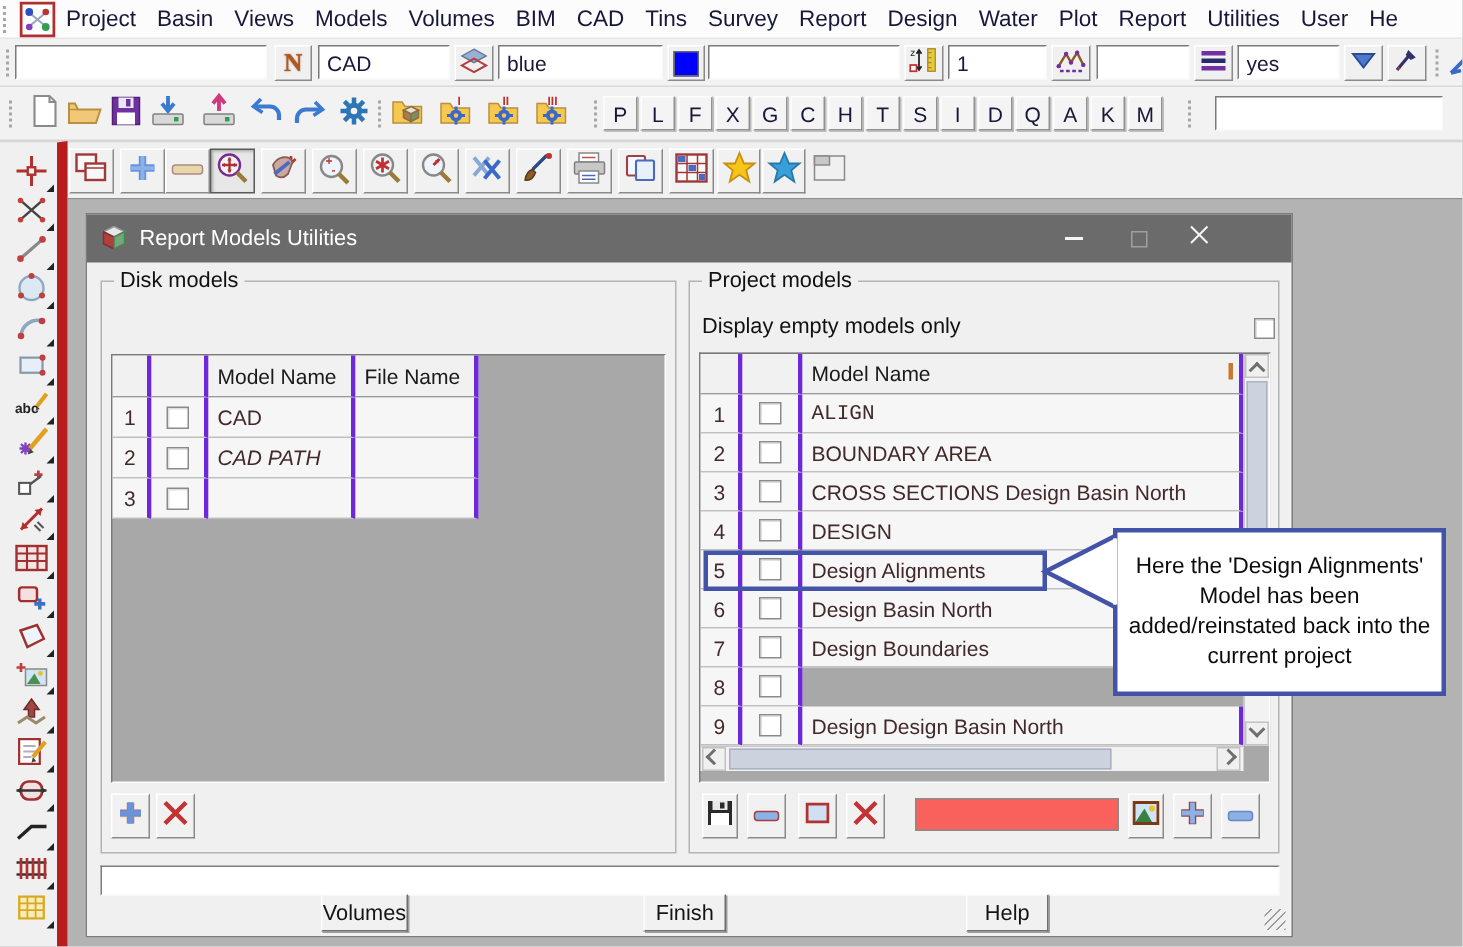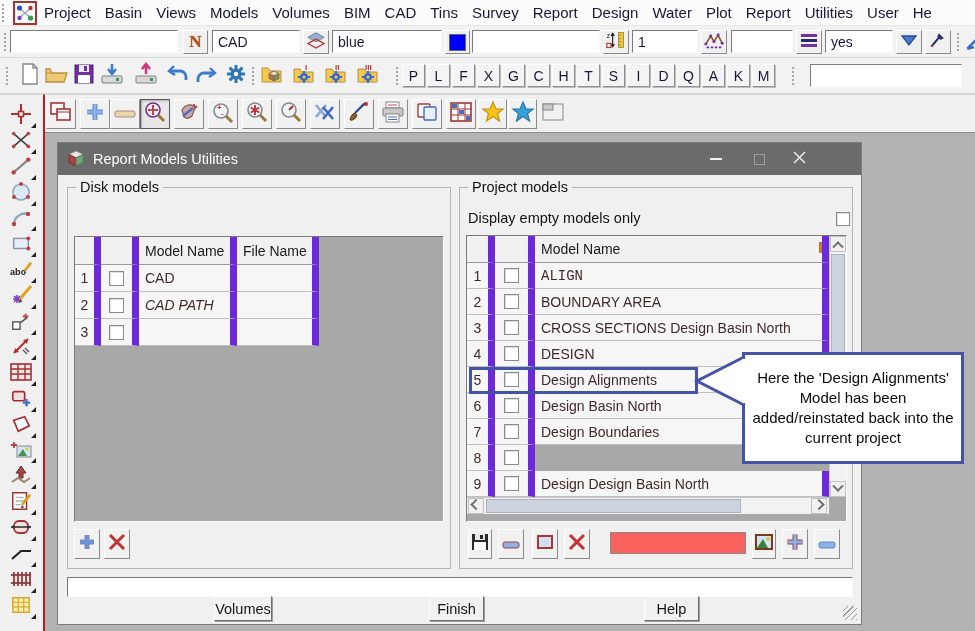--- a/index.html
+++ b/index.html
@@ -14,34 +14,34 @@
   #quickbar { left:0; top:26px; width:975px; height:32px; background:#f2f2f2; border-bottom:1px solid #dadada;}
   .qfield { position:absolute; top:4px; height:23px; background:#fff; border:1px solid; border-color:#7a7a7a #fafafa #fafafa #7a7a7a; font-size:14px; color:#17173a; padding:0 5px; font-family:"Liberation Sans",sans-serif;}
   .qbtn { position:absolute; top:4px; width:26px; height:24px; background:#f0f0f0; border:1px solid; border-color:#ffffff #8a8a8a #8a8a8a #ffffff; display:flex; align-items:center; justify-content:center;}
   #filebar { left:0; top:58px; width:975px; height:36px; background:#f2f2f2; border-bottom:1px solid #d6d6d6;}
   .fbtn { position:absolute; top:4px; width:28px; height:28px; display:flex; align-items:center; justify-content:center;}
   .lbtn { width:23px; height:23px; background:#f4f4f4; border:1px solid; border-color:#fdfdfd #919191 #919191 #fdfdfd; box-shadow:1px 1px 0 #bdbdbd; font-size:14px; color:#17173a; display:flex; align-items:center; justify-content:center;}
   #letters { position:absolute; left:402px; top:6px; display:flex; gap:2px;}
   #viewbar { left:45px; top:94px; width:930px; height:39px; background:#f0f0f0; border-top:1px solid #d8d8d8; border-bottom:1px solid #8e8e8e;}
   .vbtn { position:absolute; top:4px; width:30px; height:30px; background:#f1f1f1; border:1px solid; border-color:#ffffff #8a8a8a #8a8a8a #ffffff; display:flex; align-items:center; justify-content:center;}
   .vbtn.pressed { border:1px solid #5a5a5a; background:#e7e7e7; box-shadow:inset 1px 1px 2px rgba(0,0,0,.25);}
-  #sidebar { left:0; top:94px; width:45px; height:537px; background:#f0f0f0; border-top:1px solid #d8d8d8; border-right:2px solid #b91c1c;}
+  #sidebar { left:0; top:94px; width:45px; height:537px; background:#f0f0f0; border-top:1px solid #d8d8d8; border-right:7px solid #b91c1c;}
   .sbtn { position:absolute; left:6px; width:30px; height:24px; display:flex; align-items:center; justify-content:center;}
   .corner { position:absolute; right:0px; bottom:0px; width:0; height:0; border-left:5px solid transparent; border-bottom:5px solid #222;}
 
   
   #dialog { left:57px; top:142px; width:805px; height:483px; background:#f0f0f0; border:1px solid #7c7c7c; z-index:5;}
   #titlebar { position:absolute; left:0; top:0; width:100%; height:32px; background:#6b6b6b; display:flex; align-items:center;}
   #titlebar .ttl { color:#fff; font-size:14.5px; margin-left:8px;}
   .winbtn { position:absolute; top:0; width:34px; height:32px; display:flex; align-items:center; justify-content:center;}
   .fieldset { position:absolute; border:1px solid #b3b3b3;}
   .legend { position:absolute; top:-9px; left:8px; background:#f0f0f0; padding:0 4px; font-size:14.5px; color:#111;}
   .tcontainer { position:absolute; background:#a8a8a8; border:1px solid; border-color:#7a7a7a #fdfdfd #fdfdfd #7a7a7a;}
   .trow { display:flex;}
-  .cell { background:#f6f6f6; border-right:7px solid #6d28d9; border-bottom:1px solid #bfbfbf; font-size:14px; color:#42292a; display:flex; align-items:center; padding-left:6px; overflow:hidden; white-space:nowrap;}
+  .cell { background:#f6f6f6; border-right:3px solid #6d28d9; border-bottom:1px solid #bfbfbf; font-size:14px; color:#42292a; display:flex; align-items:center; padding-left:6px; overflow:hidden; white-space:nowrap;}
   .hcell { background:#f1f1f1; color:#1a1a1a; border-bottom:1px solid #9a9a9a;}
   .ncell { justify-content:center; padding-left:0;}
   .cb { width:15px; height:15px; background:#fff; border:1px solid #8a8a8a; box-shadow:inset 1px 1px 0 rgba(0,0,0,.12); }
   .dbtn { position:absolute; width:26px; height:30px; background:#f1f1f1; border:1px solid; border-color:#ffffff #8a8a8a #8a8a8a #ffffff; display:flex; align-items:center; justify-content:center;}
   .pbtn { position:absolute; height:25px; background:#f1f1f1; border:1px solid; border-color:#fdfdfd #6e6e6e #6e6e6e #fdfdfd; box-shadow:1px 1px 0 #9d9d9d; font-size:14.5px; color:#151515; display:flex; align-items:center; justify-content:center;}
   .chev { width:8px; height:8px; border-left:2px solid #6f6f6f; border-top:2px solid #6f6f6f;}
   .sbarbtn { position:absolute; width:16px; height:16px; background:#f0f0f0; border:1px solid #c2c2c2; display:flex; align-items:center; justify-content:center;}
   #callout { left:742px; top:352px; width:222px; height:112px; background:#fff; border:3px solid #4353a8; z-index:30; display:flex; align-items:center; justify-content:center; text-align:center; font-size:15px; line-height:1.32; color:#0c0c0c; padding:2px 4px;}
   #grip-resize { position:absolute; right:4px; bottom:4px; width:14px; height:14px; background:repeating-linear-gradient(135deg, transparent 0 3px, #9a9a9a 3px 4px);}
 </style>

